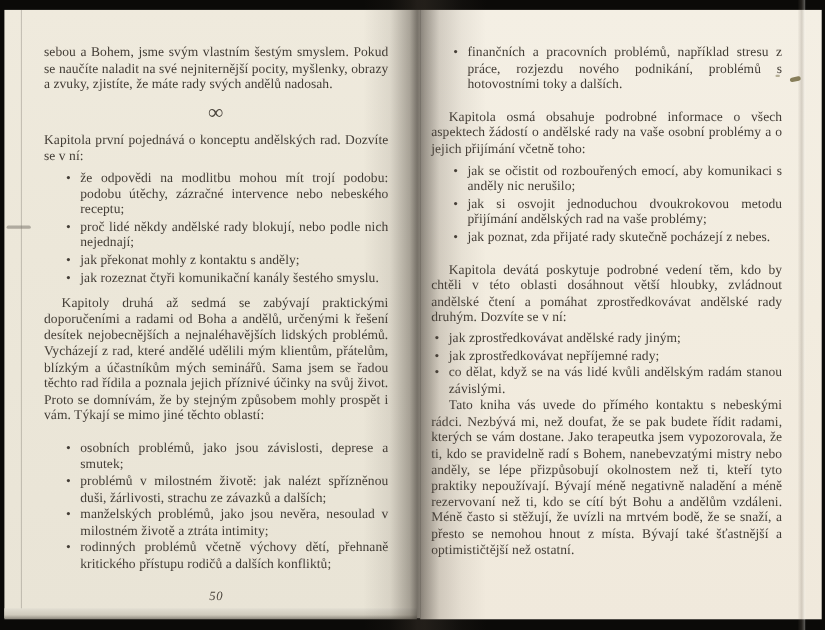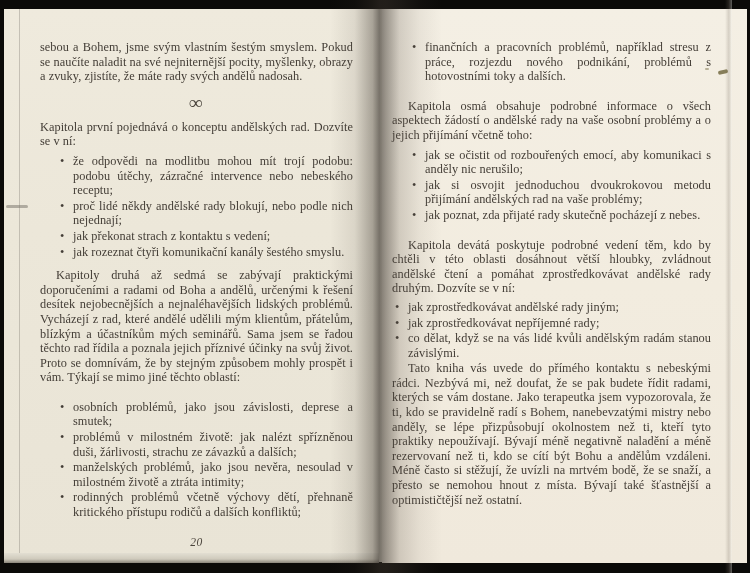--- a/index.html
+++ b/index.html
@@ -96,37 +96,37 @@
     <div class="text-col">
       <p>sebou a Bohem, jsme svým vlastním šestým smyslem. Pokud se naučíte naladit na své nejniternější pocity, myšlenky, obrazy a zvuky, zjistíte, že máte rady svých andělů nadosah.</p>
 
       <div class="orn">∞</div>
 
       <p>Kapitola první pojednává o konceptu andělských rad. Dozvíte se v ní:</p>
 
       <ul class="bullets">
         <li>že odpovědi na modlitbu mohou mít trojí podobu: podobu útěchy, zázračné intervence nebo nebeského receptu;</li>
         <li>proč lidé někdy andělské rady blokují, nebo podle nich nejednají;</li>
-        <li>jak překonat strach z kontaktu s vedení;</li>
+        <li>jak překonat mohly z kontaktu s anděly;</li>
         <li>jak rozeznat čtyři komunikační kanály šestého smyslu.</li>
       </ul>
 
       <p class="indent">Kapitoly druhá až sedmá se zabývají praktickými doporučeními a radami od Boha a andělů, určenými k řešení desítek nejobecnějších a nejnaléhavějších lidských problémů. Vycházejí z rad, které andělé udělili mým klientům, přátelům, blízkým a účastníkům mých seminářů. Sama jsem se řadou těchto rad řídila a poznala jejich příznivé účinky na svůj život. Proto se domnívám, že by stejným způsobem mohly prospět i vám. Týkají se mimo jiné těchto oblastí:</p>
 
       <div class="gap-md"></div>
 
       <ul class="bullets">
         <li>osobních problémů, jako jsou závislosti, deprese a smutek;</li>
         <li>problémů v milostném životě: jak nalézt spřízněnou duši, žárlivosti, strachu ze závazků a dalších;</li>
         <li>manželských problémů, jako jsou nevěra, nesoulad v milostném životě a ztráta intimity;</li>
         <li>rodinných problémů včetně výchovy dětí, přehnaně kritického přístupu rodičů a dalších konfliktů;</li>
       </ul>
     </div>
 
-    <div class="page-number">20</div>
+    <div class="page-number">50</div>
   </div>
 
   <div class="page page-right">
     <div class="text-col">
 
       <ul class="bullets" style="margin-top:0;">
         <li>finančních a pracovních problémů, například stresu z práce, rozjezdu nového podnikání, problémů s hotovostními toky a dalších.</li>
       </ul>
 
       <div class="gap-sm"></div>

